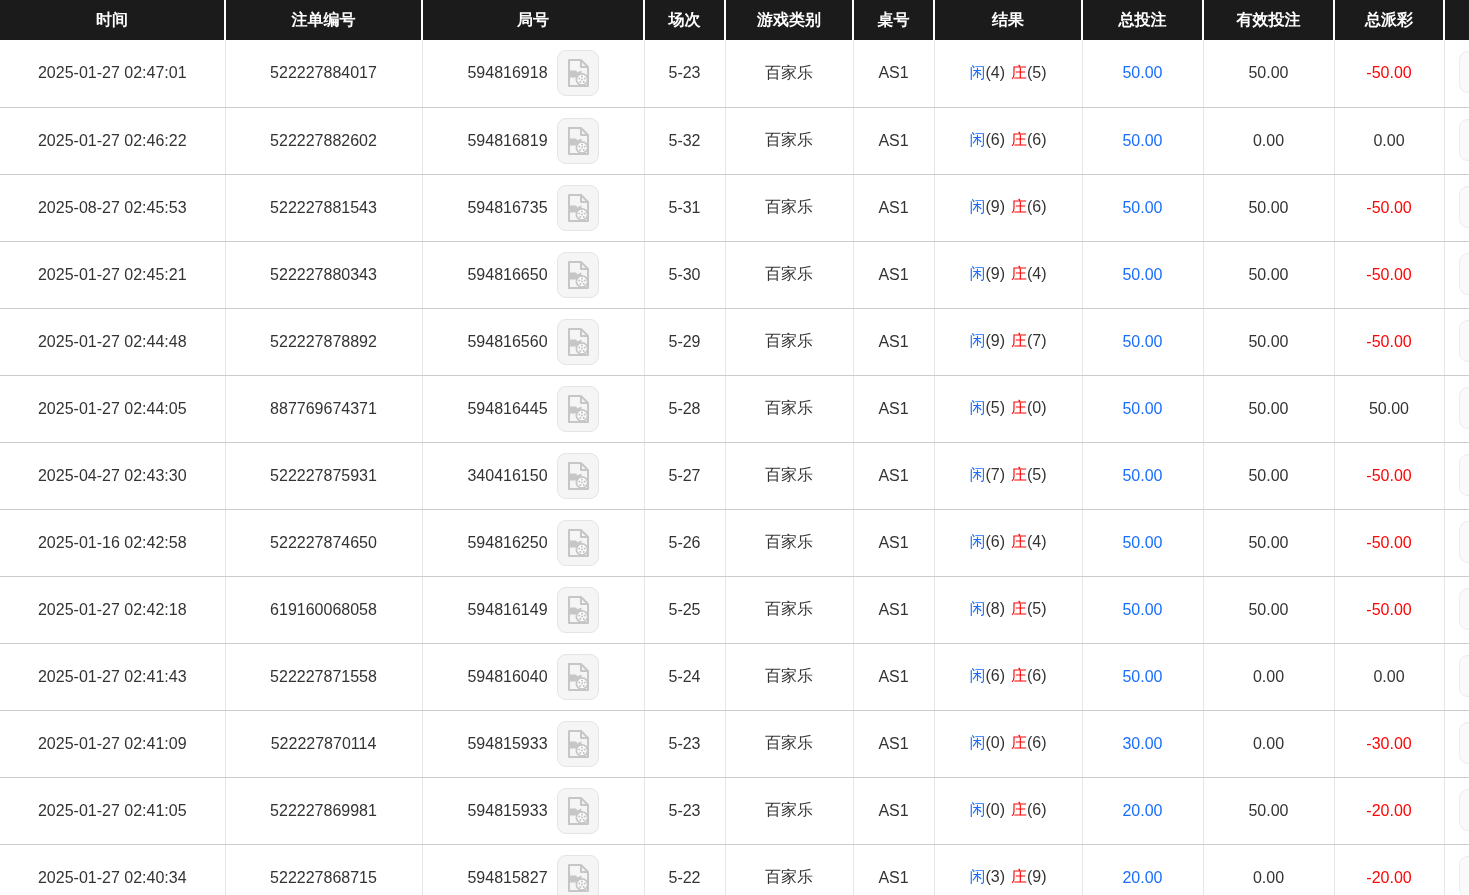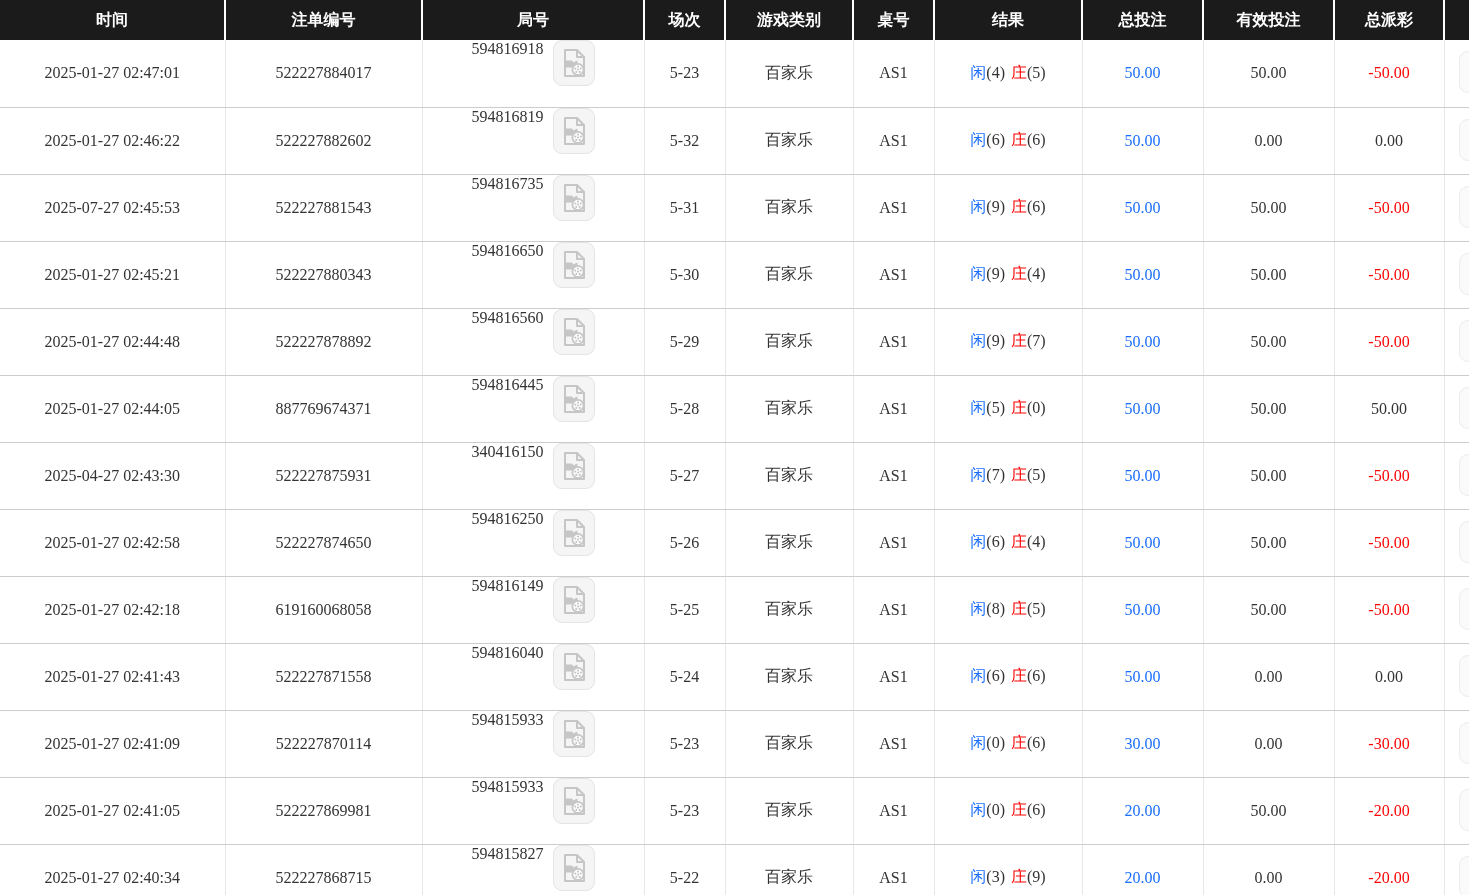--- a/index.html
+++ b/index.html
@@ -8,40 +8,40 @@
     --blue:#1a6eff;
     --red:#fb0505;
     --text:#333333;
     --row-border:#cccccc;
     --col-border:#e6e6e6;
   }
   *{box-sizing:border-box;}
   html,body{margin:0;padding:0;background:#ffffff;}
   body{font-family:"Liberation Sans","DejaVu Sans",sans-serif;color:var(--text);}
   .viewport{
-    width:1469px;height:895px;overflow:hidden;position:relative;background:#fff;font-family:Liberation Serif, serif;
+    width:1469px;height:895px;overflow:hidden;position:relative;background:#fff;
   }
   table{
     border-collapse:collapse;table-layout:fixed;width:1604px;
   }
   th{
     background:var(--header-bg);color:var(--header-text);
     font-size:16px;font-weight:bold;height:40px;text-align:center;
     border-right:2px solid #ffffff;padding:0;
   }
   th:last-child{border-right:none;}
   td{
     height:67px;text-align:center;vertical-align:middle;
     font-size:16px;color:var(--text);background:#ffffff;
     border-bottom:1px solid var(--row-border);
     border-right:1px solid var(--col-border);
     padding:0;white-space:nowrap;
   }
   td:last-child{border-right:none;}
-  .round-cell{display:flex;justify-content:center;gap:9px;height:100%;}
+  .round-cell{display:flex;align-items:center;justify-content:center;gap:9px;height:100%;}
   .video-btn{
     width:42px;height:46px;border:1px solid #e4e4e4;border-radius:9px;
     background:#f5f5f5;display:inline-flex;align-items:center;justify-content:center;
     cursor:pointer;padding:0;
   }
   .blue{color:var(--blue);}
   .neg{color:var(--red);}
   .player{color:var(--blue);}
   .banker{color:var(--red);}
   .result-gap{display:inline-block;width:6px;}
@@ -142,21 +142,21 @@
           <td>5-32</td>
           <td>百家乐</td>
           <td>AS1</td>
           <td><span class="player">闲</span><span>(6)</span><span class="result-gap"></span><span class="banker">庄</span><span>(6)</span></td>
           <td class="blue">50.00</td>
           <td>0.00</td>
           <td>0.00</td>
           <td style="text-align: left;"><button class="stub-btn"></button></td>
         </tr>
         <tr>
-          <td>2025-07-27 02:45:53</td>
+          <td>2025-08-27 02:45:53</td>
           <td>522227881543</td>
           <td>
             <div class="round-cell">
               <span>594816735</span>
               <button class="video-btn">
                 <svg width="26" height="30" viewBox="0 0 26 30">
                   <path d="M4 2 H16 L23 9 V28 H4 Z" fill="none" stroke="#c6c6c6" stroke-width="2" stroke-linejoin="round"></path>
                   <path d="M16 2 V9 H23" fill="none" stroke="#c6c6c6" stroke-width="2" stroke-linejoin="round"></path>
                   <rect x="3" y="12.5" width="9" height="7" rx="1.5" fill="#c6c6c6"></rect>
                   <path d="M12 14.5 L16.5 12.5 V19.5 L12 17.5 Z" fill="#c6c6c6"></path>
@@ -302,21 +302,21 @@
           <td>5-27</td>
           <td>百家乐</td>
           <td>AS1</td>
           <td><span class="player">闲</span><span>(7)</span><span class="result-gap"></span><span class="banker">庄</span><span>(5)</span></td>
           <td class="blue">50.00</td>
           <td>50.00</td>
           <td class="neg">-50.00</td>
           <td style="text-align: left;"><button class="stub-btn"></button></td>
         </tr>
         <tr>
-          <td>2025-01-27 02:42:58</td>
+          <td>2025-01-16 02:42:58</td>
           <td>522227874650</td>
           <td>
             <div class="round-cell">
               <span>594816250</span>
               <button class="video-btn">
                 <svg width="26" height="30" viewBox="0 0 26 30">
                   <path d="M4 2 H16 L23 9 V28 H4 Z" fill="none" stroke="#c6c6c6" stroke-width="2" stroke-linejoin="round"></path>
                   <path d="M16 2 V9 H23" fill="none" stroke="#c6c6c6" stroke-width="2" stroke-linejoin="round"></path>
                   <rect x="3" y="12.5" width="9" height="7" rx="1.5" fill="#c6c6c6"></rect>
                   <path d="M12 14.5 L16.5 12.5 V19.5 L12 17.5 Z" fill="#c6c6c6"></path>

